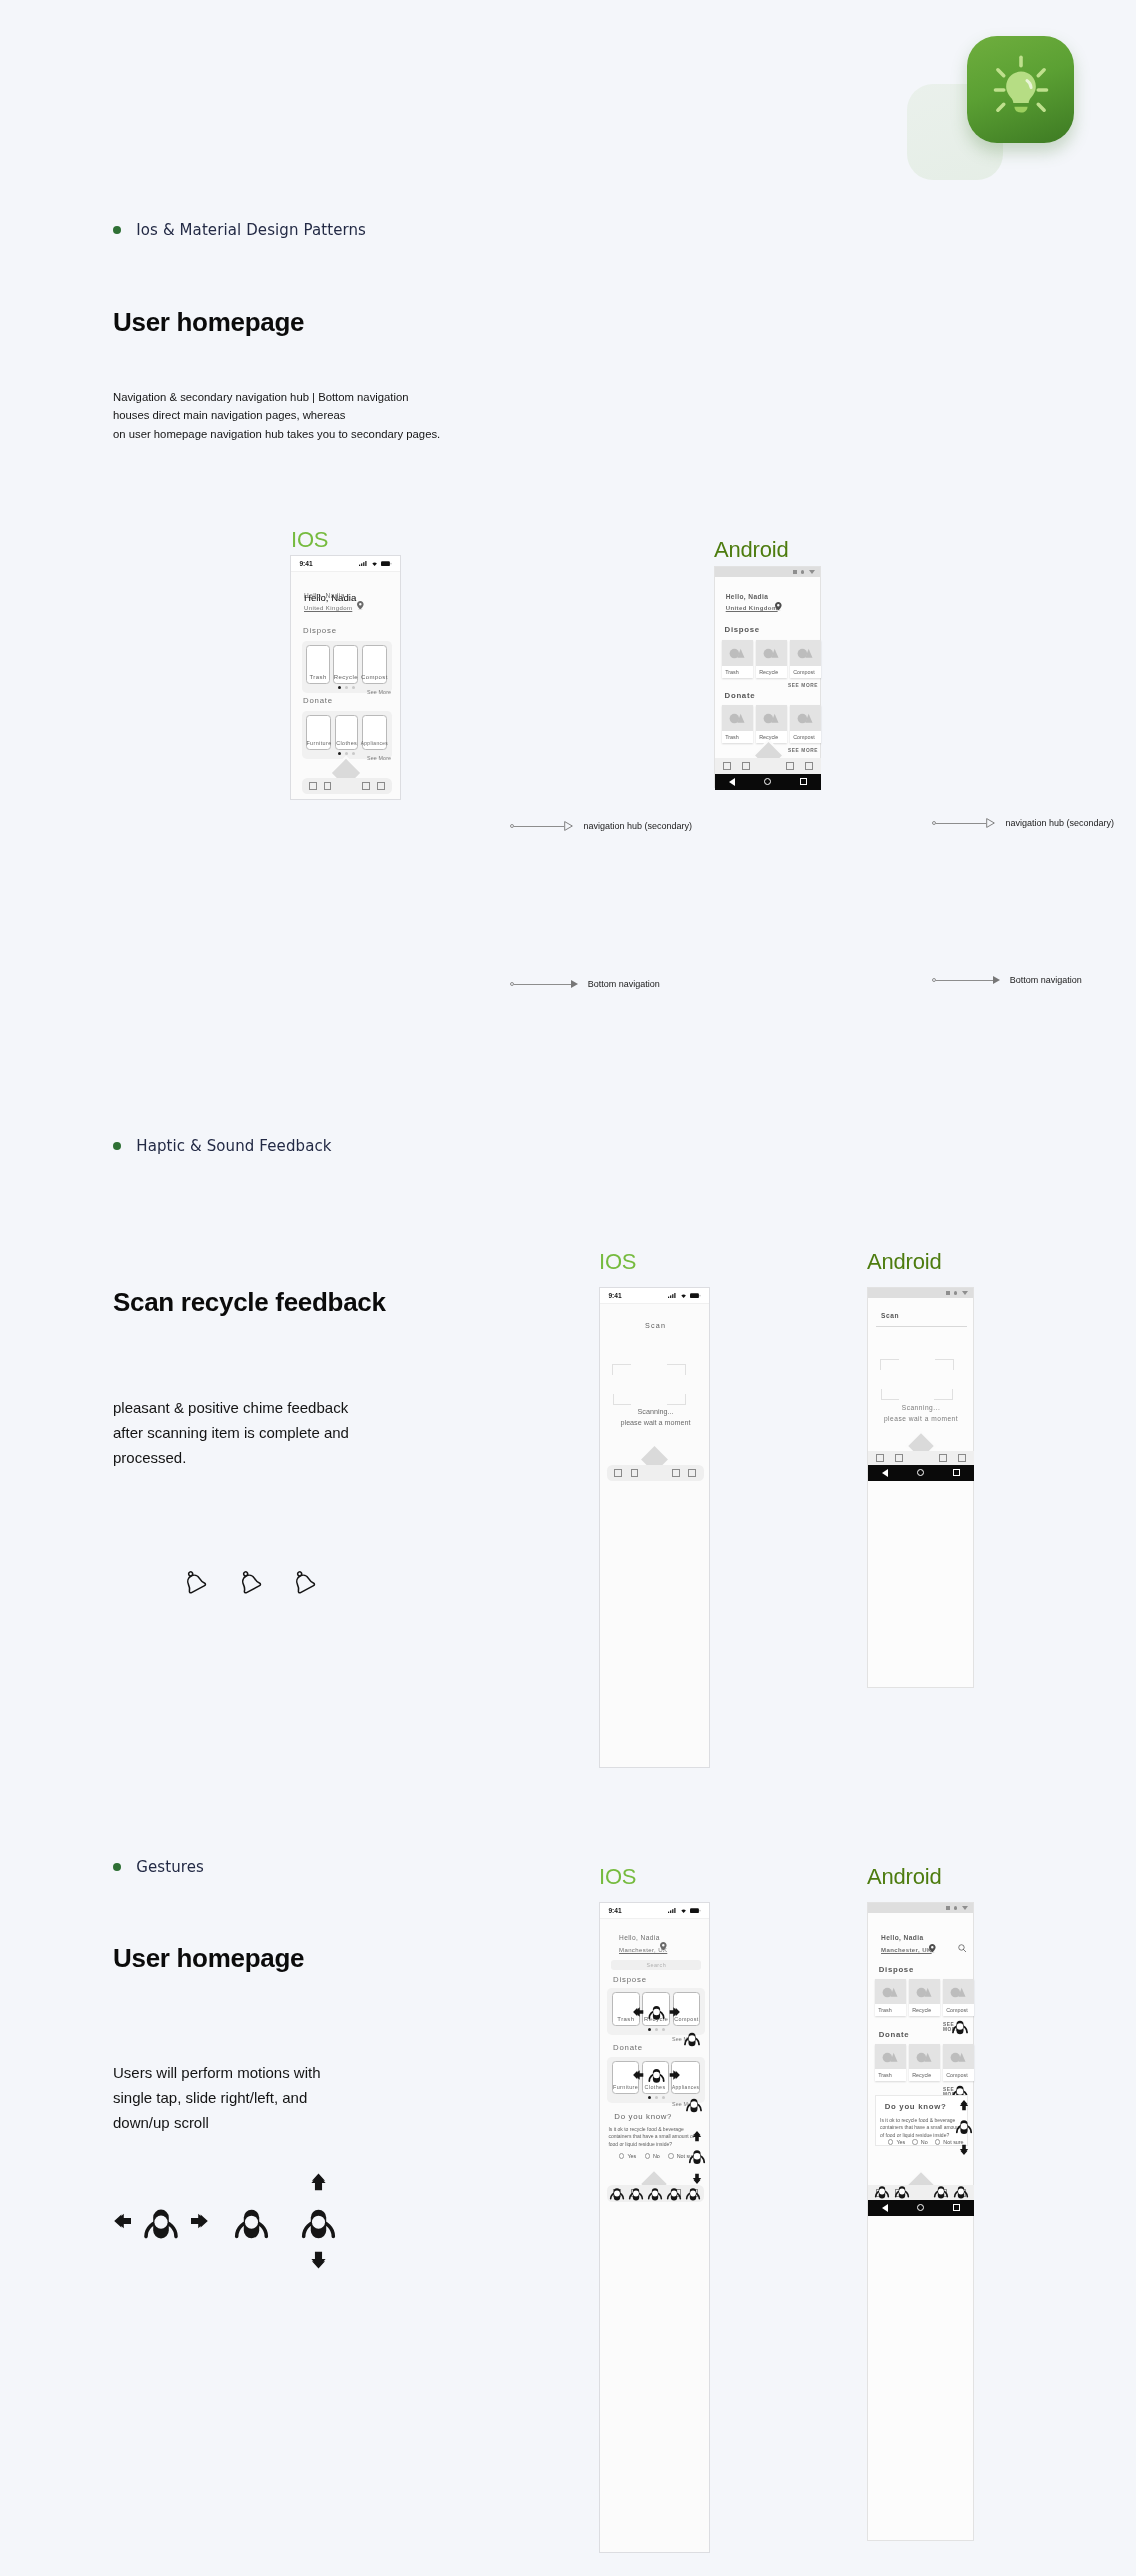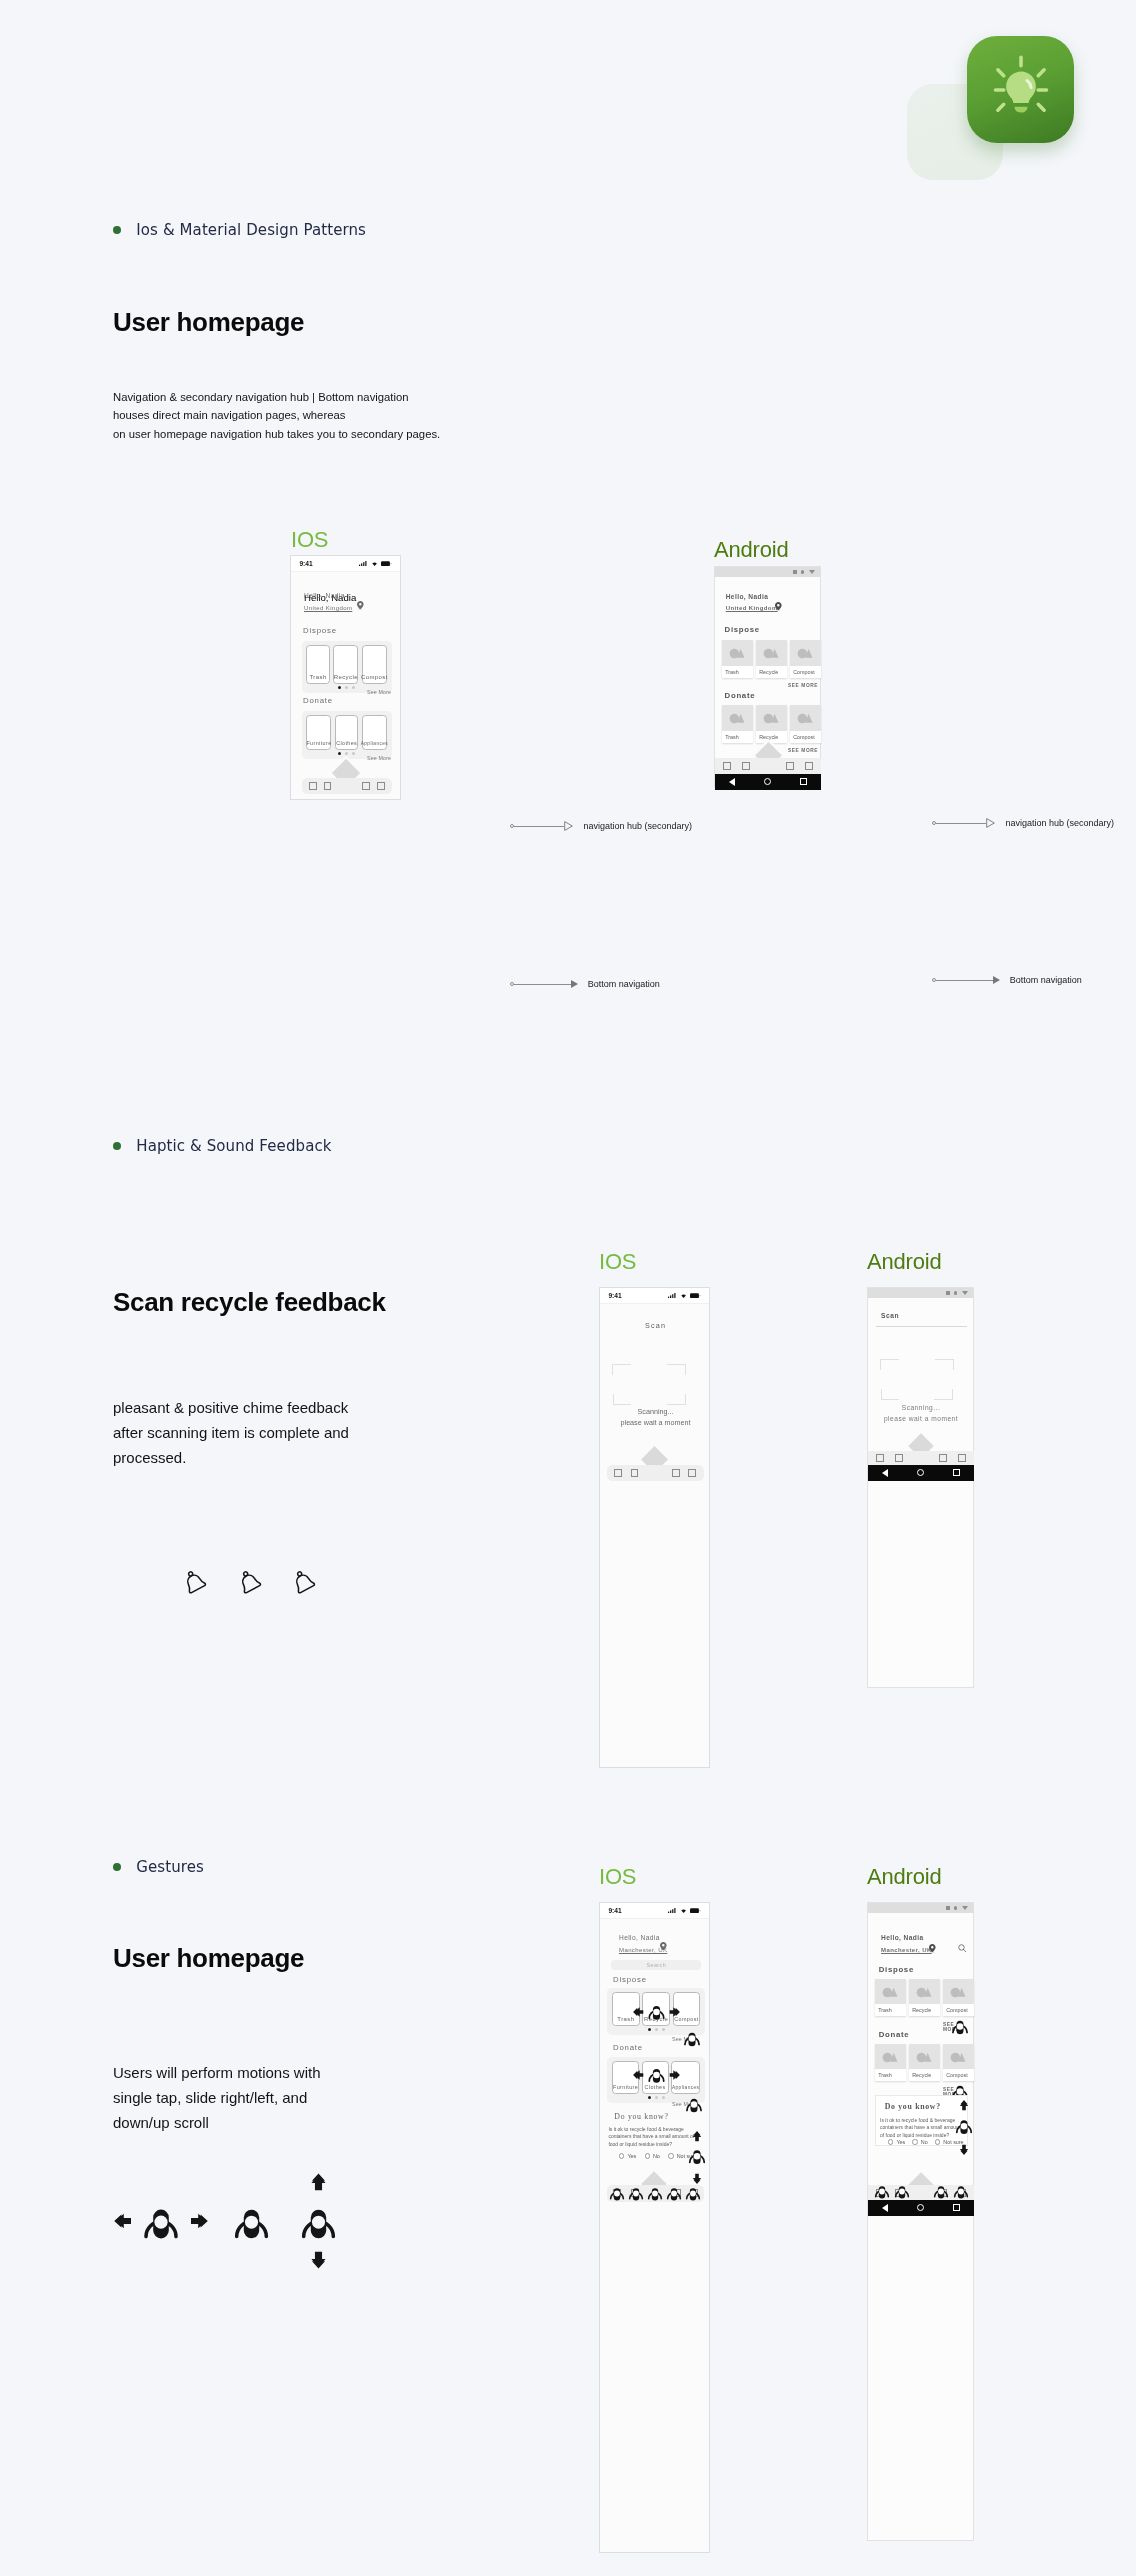--- a/index.html
+++ b/index.html
@@ -133,21 +133,21 @@
   
   .tabsq { width: 7.8px; height: 7.8px; border: 0.6px solid #8a8a8a; background: transparent; }
 
   .ios-tabbar {
     position: absolute; background: #efefef; border-radius: 5.4px;
     display: flex; align-items: center; justify-content: space-between;
   }
   .and-tabbar { position: absolute; background: #efefef; display: flex; align-items: center; justify-content: space-between; }
 
   
-  .quiz-title { font-size: 7.8px; color: #5f5f5f; letter-spacing: 0.7px; font-family: Liberation Serif, serif; }
+  .quiz-title { font-size: 7.8px; color: #5f5f5f; letter-spacing: 0.7px; }
   .quiz-title.and { font-weight: 700; letter-spacing: 0.7px; color: #555; }
   .quiz-q { font-size: 5px; line-height: 1.45; color: #5d5d5d; }
   .radio-row { display: flex; align-items: center; gap: 8.4px; }
   .radio-item { display: flex; align-items: center; gap: 3px; }
   .radio { width: 5.4px; height: 5.4px; border: 0.6px solid #9a9a9a; border-radius: 50%; }
   .radio-lbl { font-size: 5.4px; color: #555; }
 
   
   .anno { position: absolute; display: flex; align-items: center; }
   .anno-dot { width: 4.2px; height: 4.2px; border: 0.8px solid #8d8d8d; border-radius: 50%; background: #f4f6fa; flex:0 0 auto;}

